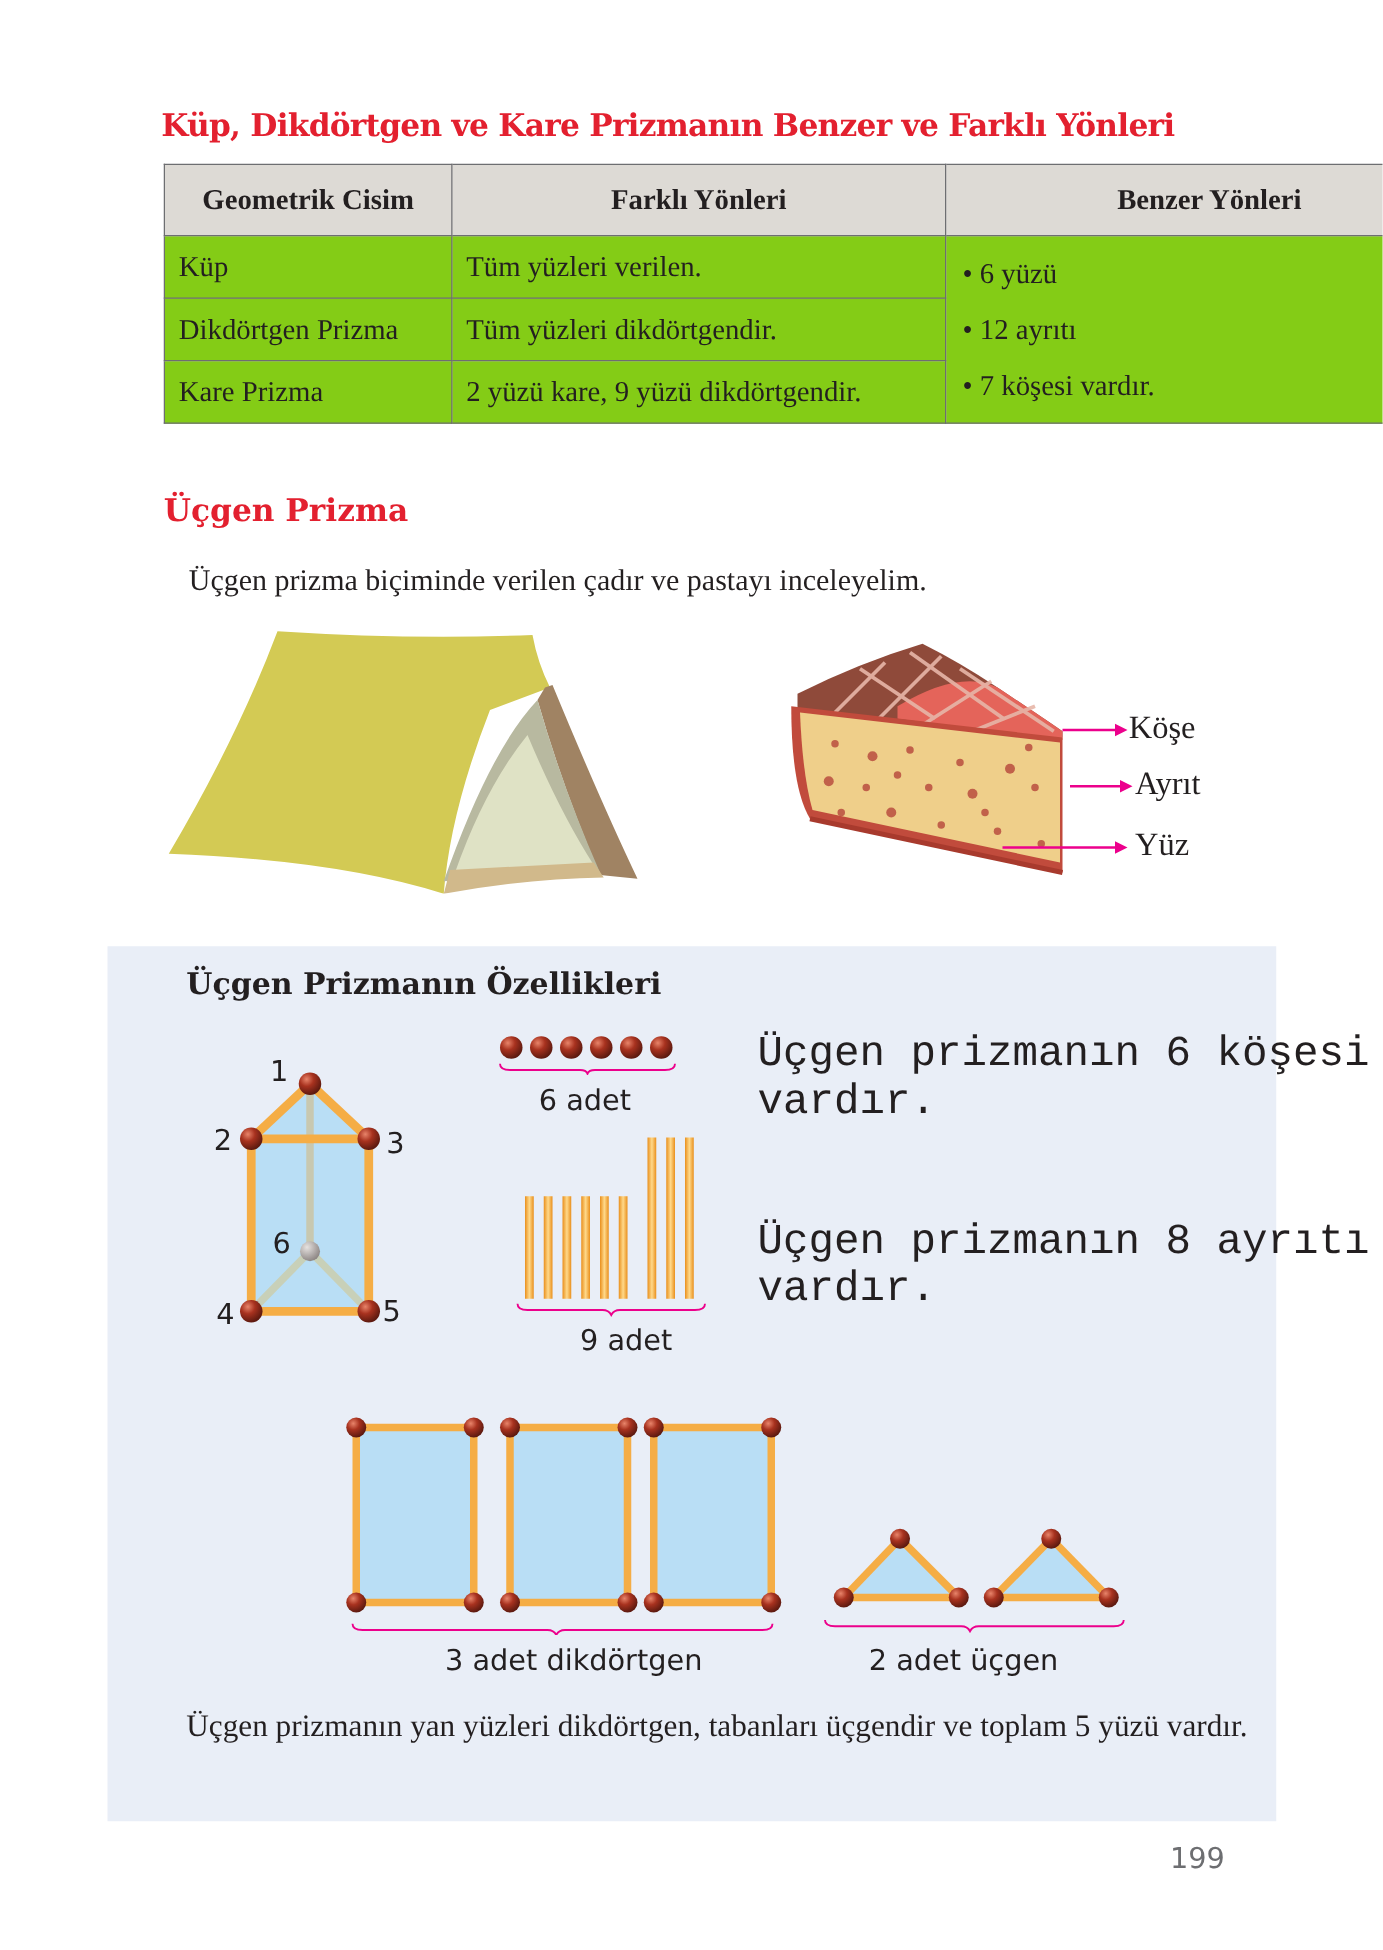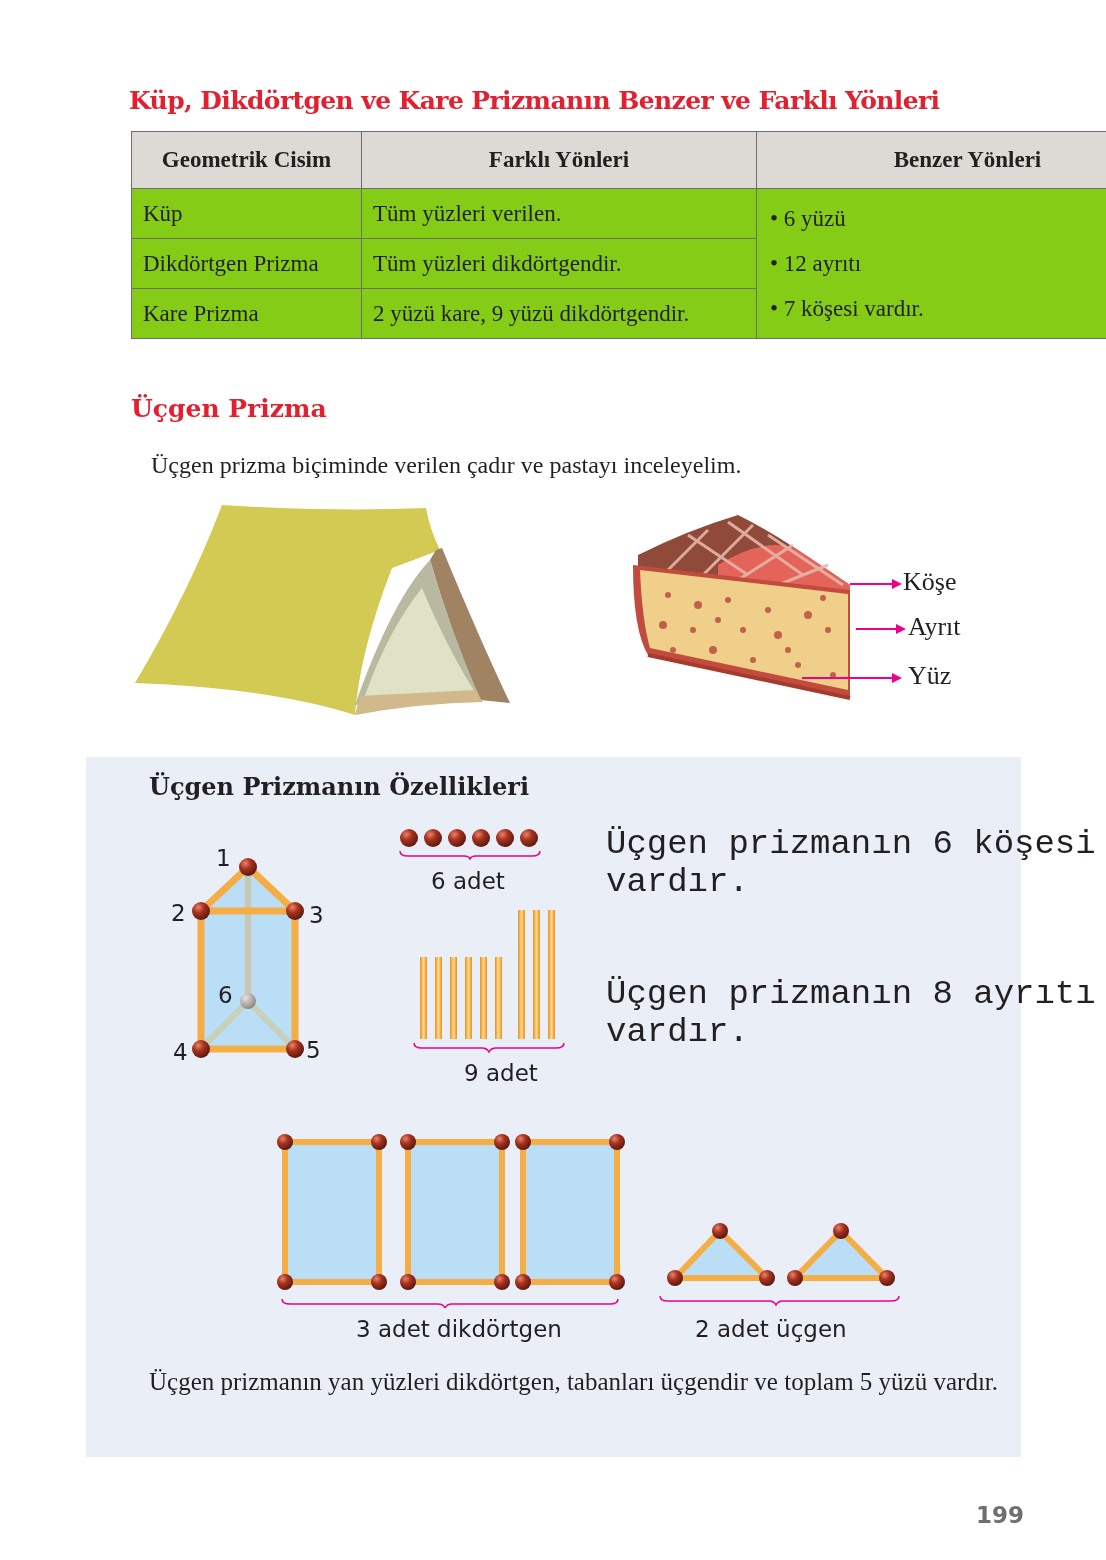--- a/index.html
+++ b/index.html
@@ -13,21 +13,21 @@
   table.cmp td{background:#84cc16;height:49px;padding:0 11px;}
   table.cmp td.sim{vertical-align:middle;padding:0 13px;line-height:45px;}
   #title2{left:131px;top:394px;font-size:25px;}
   #intro{left:131px;top:452px;font-size:22px;font-family:Liberation Serif, serif;font-size:24px;margin-left:20px;}
   .lbl{font-family:"Liberation Serif",serif;font-size:26px;}
   #box{left:86px;top:757px;width:935px;height:700px;background:#e9eef7;}
   #box-title{left:149px;top:772px;font-size:24px;font-weight:bold;font-family:"DejaVu Serif",serif;}
   .stmt{font-family:Liberation Mono, monospace;font-size:34px;}
   .sans{font-family:"DejaVu Sans",sans-serif;font-size:23px;color:#231f20;}
   #summary{left:107px;top:1362px;width:905px;font-family:"Liberation Serif",serif;font-size:25px;line-height:40px;text-indent:42px;}
-  #pnum{left:976px;top:1474px;font-family:"DejaVu Sans",sans-serif;font-weight:bold;font-size:23px;color:#6d6e71;margin-top:28px;}
+  #pnum{left:936px;top:1474px;font-family:"DejaVu Sans",sans-serif;font-weight:normal;font-size:23px;color:#6d6e71;}
 </style>
 </head>
 <body>
 
 <svg width="0" height="0" style="position:absolute">
   <defs>
     <radialGradient id="ball" cx="35%" cy="30%" r="70%">
       <stop offset="0%" stop-color="#e8846a"></stop>
       <stop offset="45%" stop-color="#a8321f"></stop>
       <stop offset="100%" stop-color="#5e1a10"></stop>

